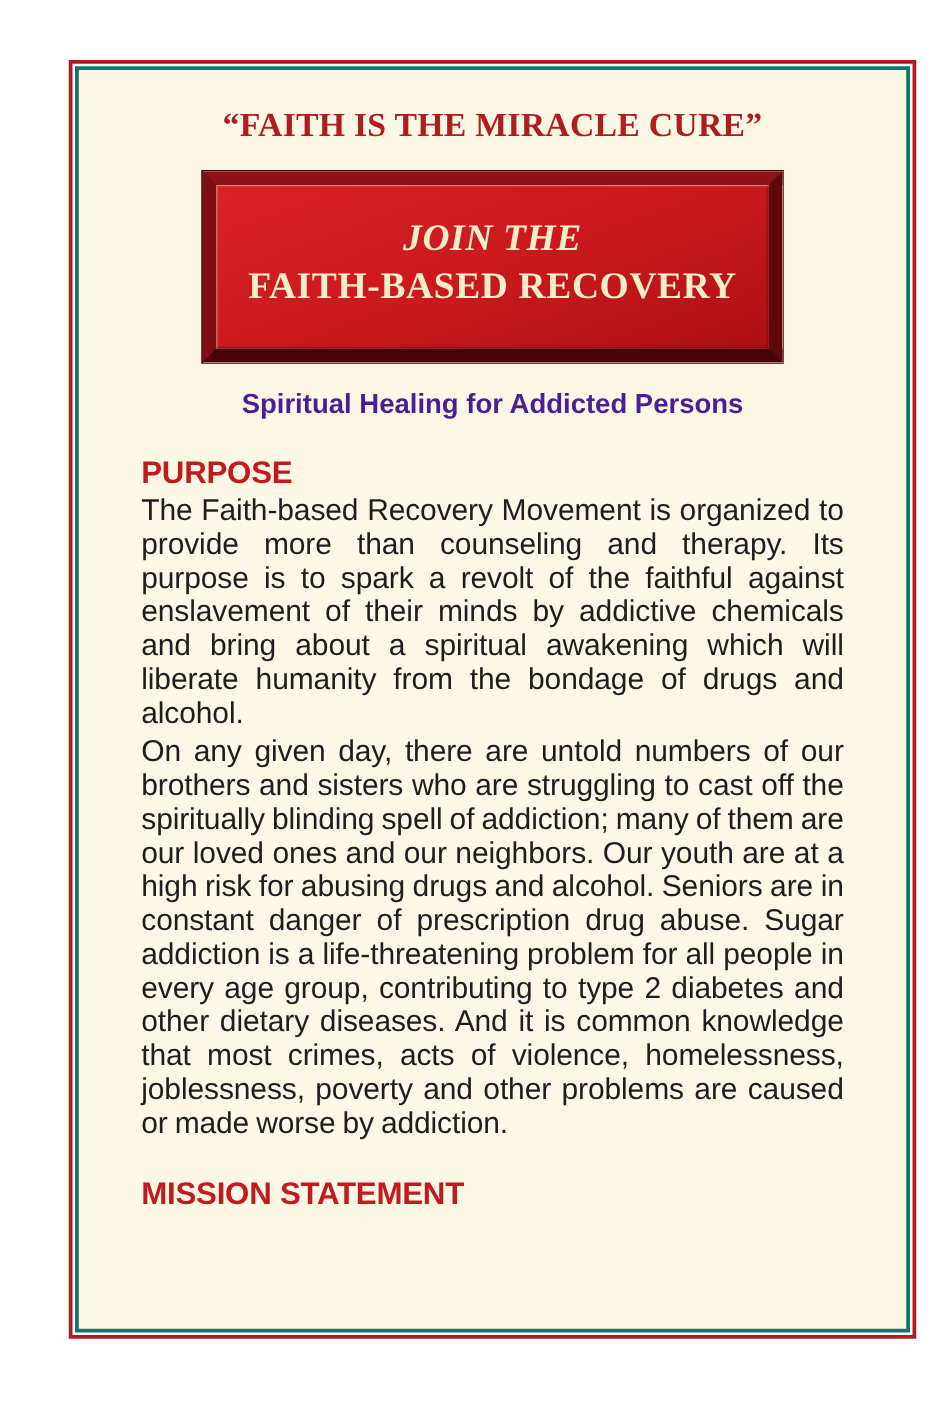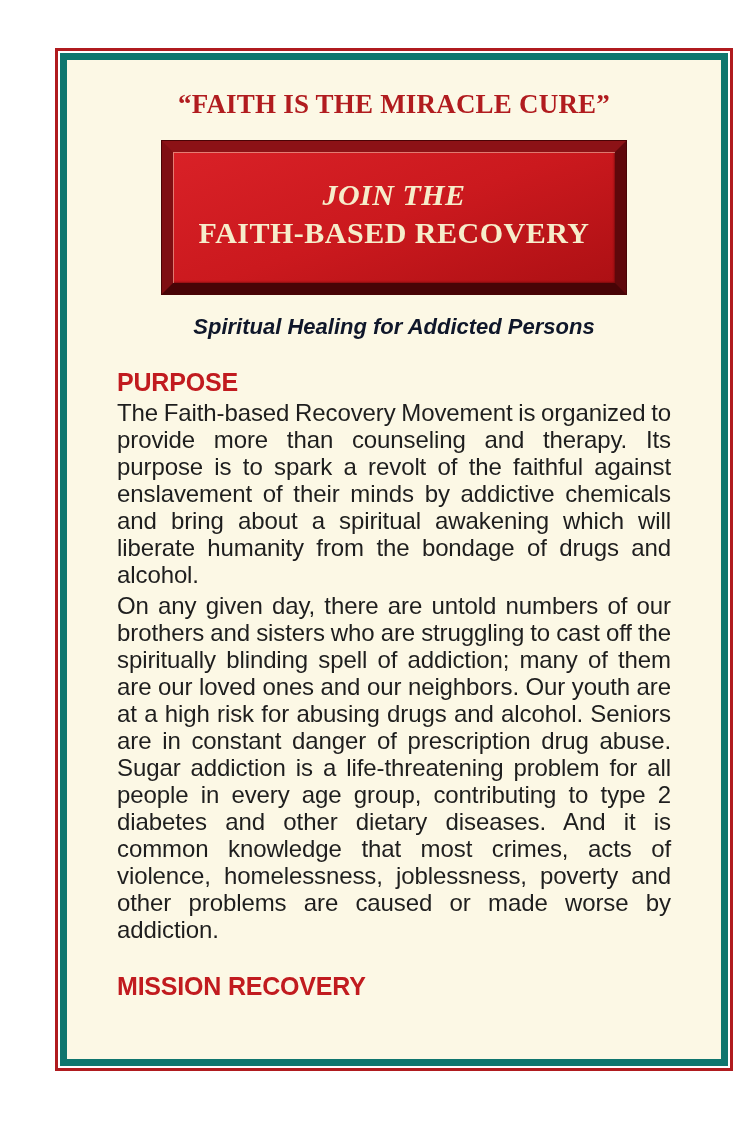--- a/index.html
+++ b/index.html
@@ -18,21 +18,21 @@
     top: 48px;
     width: 678px;
     height: 1023px;
     border: 3px solid #b01b1f;
     background: #ffffff;
     padding: 2px;
   }
   .frame-inner {
     width: 100%;
     height: 100%;
-    border: 7px solid #0f766e;
+    border: 3px solid #0f766e;
     background: #fcf8e5;
     padding: 0 50px;
     overflow: hidden;
   }
   .tagline {
     margin-top: 30px;
     text-align: center;
     font-family: "Liberation Serif", serif;
     font-weight: bold;
     font-size: 27px;
@@ -59,24 +59,23 @@
     font-size: 30px;
     line-height: 38px;
     color: #f6edcb;
     letter-spacing: 0.5px;
   }
   .banner .line.italic { font-style: italic; }
   .subtitle {
     margin-top: 20px;
     text-align: center;
     font-weight: bold;
-    font-style: italic;
     font-size: 22px;
     line-height: 26px;
-    color: #0f172a;
+    color: #4c1d95;
   }
   .section-heading {
     margin-top: 29px;
     font-weight: bold;
     font-size: 25px;
     line-height: 26px;
     color: #c11b1f;
     letter-spacing: -0.2px;
   }
   .section-heading.gap { margin-top: 30px; }
@@ -108,17 +107,17 @@
     <div class="section">
       <div class="section-heading">PURPOSE</div>
       <div class="section-body">The Faith-based Recovery Movement is organized to provide more than counseling and therapy. Its purpose is to spark a revolt of the faithful against enslavement of their minds by addictive chemicals and bring about a spiritual awakening which will liberate humanity from the bondage of drugs and alcohol.</div>
     </div>
 
     <div class="section">
       <div class="section-body">On any given day, there are untold numbers of our brothers and sisters who are struggling to cast off the spiritually blinding spell of addiction; many of them are our loved ones and our neighbors. Our youth are at a high risk for abusing drugs and alcohol. Seniors are in constant danger of prescription drug abuse. Sugar addiction is a life-threatening problem for all people in every age group, contributing to type 2 diabetes and other dietary diseases. And it is common knowledge that most crimes, acts of violence, homelessness, joblessness, poverty and other problems are caused or made worse by addiction.</div>
     </div>
 
     <div class="section">
-      <div class="section-heading gap">MISSION RECOVERY</div>
+      <div class="section-heading gap">MISSION STATEMENT</div>
     </div>
 
   </div>
 </div>
 
 </body></html>

